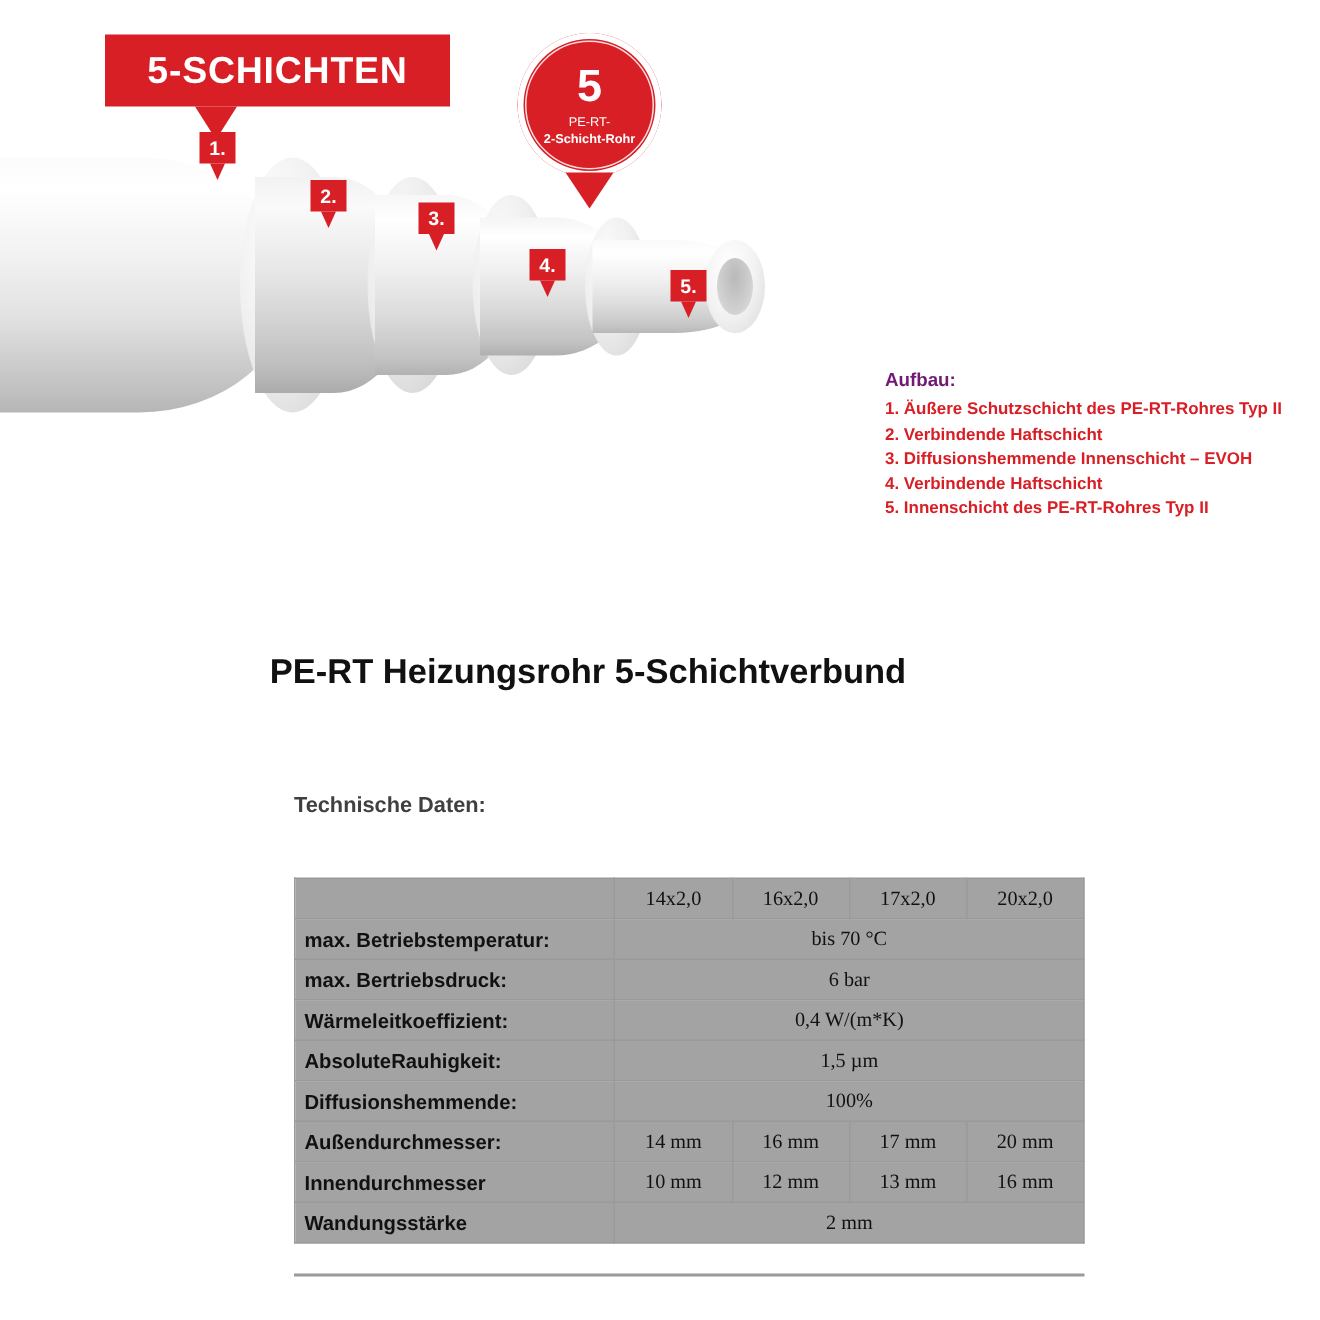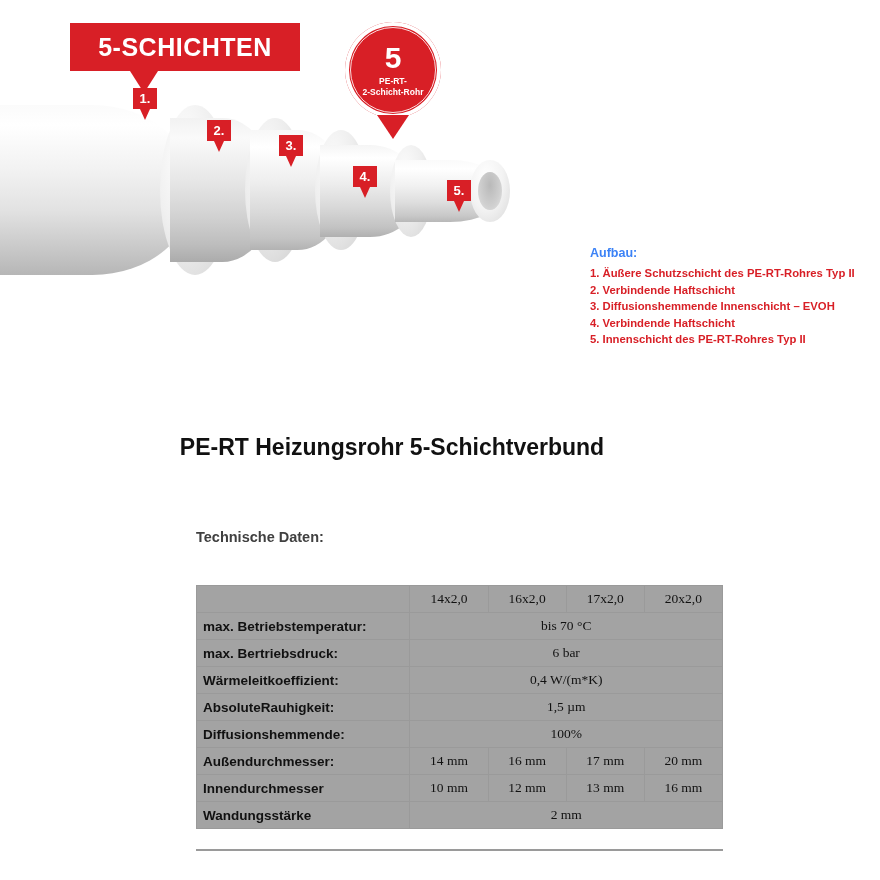--- a/index.html
+++ b/index.html
@@ -84,21 +84,21 @@
     justify-content: center;
   }
   .badge-num {
     font-size: 30px;
     font-weight: bold;
     line-height: 1;
     margin-bottom: 3px;
   }
   .badge-sub1 {
     font-size: 8.5px;
-    font-weight: bold;
+    font-weight: normal;
     line-height: 1.25;
   }
   .badge-sub2 {
     font-size: 8.5px;
     font-weight: bold;
     line-height: 1.25;
   }
   .badge-tail {
     position: absolute;
     left: 50%;
@@ -137,21 +137,21 @@
   }
 
   
   #aufbau {
     position: absolute;
     left: 590px;
     top: 246px;
     width: 285px;
   }
   #aufbau .aufbau-title {
-    color: #3b82f6;
+    color: #701a75;
     font-size: 12.5px;
     font-weight: bold;
     margin-bottom: 5px;
   }
   #aufbau .aufbau-item {
     color: #d81f26;
     font-size: 11.3px;
     font-weight: bold;
     line-height: 1.47;
     white-space: nowrap;

